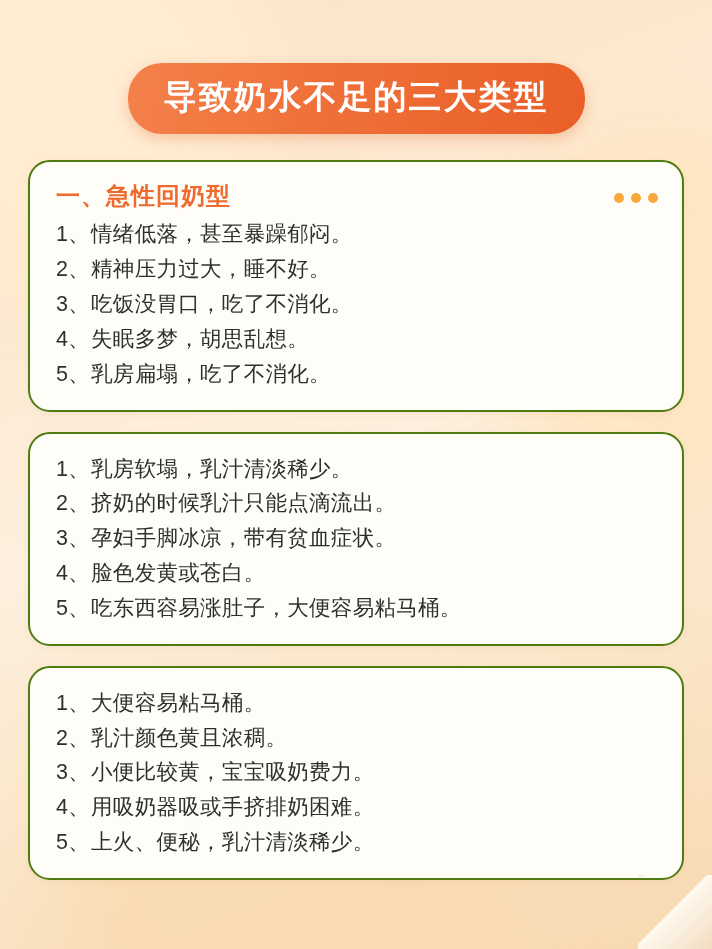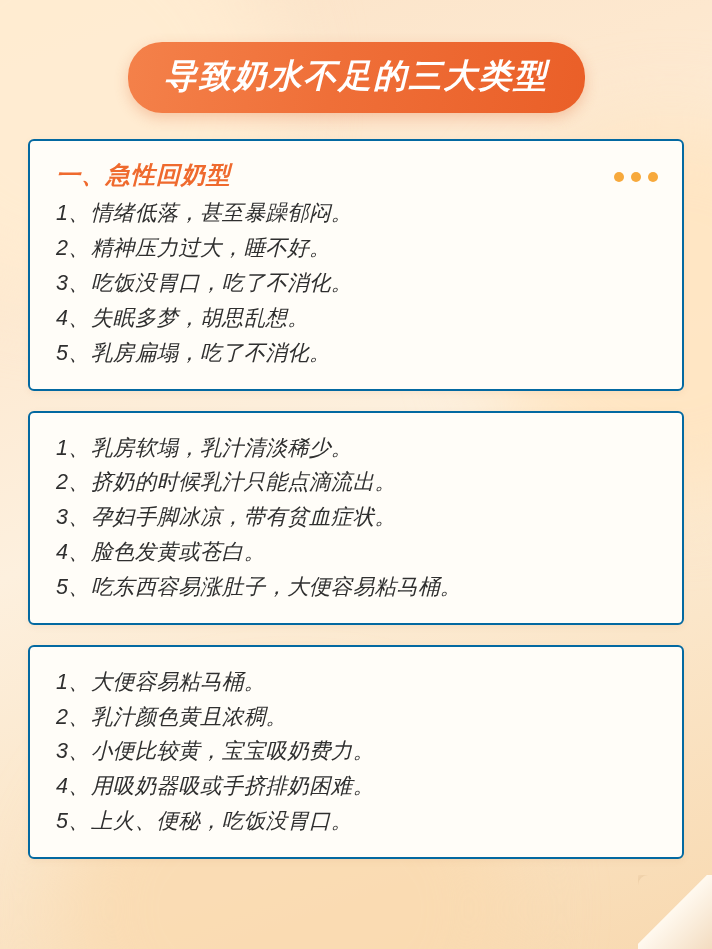--- a/index.html
+++ b/index.html
@@ -21,22 +21,21 @@
     pointer-events: none;
   }
   .bg-glow-a { width: 420px; height: 420px; left: -140px; top: -120px; background: rgba(255,236,210,0.95); }
   .bg-glow-b { width: 380px; height: 380px; right: -150px; top: 120px; background: rgba(255,228,190,0.8); }
   .bg-glow-c { width: 460px; height: 380px; left: 60px; bottom: -150px; background: rgba(250,218,175,0.75); }
 
   .page {
     position: relative;
     width: 712px;
     height: 949px;
-    padding: 42px 28px 0 28px;
-    font-style: italic;
+    padding: 63px 28px 0 28px;
   }
 
   
   .title-wrap {
     display: flex;
     justify-content: center;
     margin-bottom: 26px;
   }
   .title-pill {
     background: linear-gradient(100deg, #f4814a 0%, #ef6f38 45%, #ea5f28 100%);
@@ -48,22 +47,22 @@
     border-radius: 34px;
     box-shadow: 0 5px 14px rgba(226,110,55,0.30);
     line-height: 1.1;
     white-space: nowrap;
   }
 
   
   .card {
     position: relative;
     background: #fffdf8;
-    border: 2px solid #0369a1;
-    border-radius: 6px;
+    border: 2px solid #4d7c0f;
+    border-radius: 22px;
     padding: 18px 24px 18px 26px;
     margin-bottom: 20px;
     box-shadow: 0 2px 6px rgba(200,140,90,0.10);
   }
 
   .card-head {
     display: flex;
     align-items: center;
     justify-content: space-between;
     margin-bottom: 6px;
@@ -209,19 +208,19 @@
       <li>
         <span class="num">3、</span>
         <span class="txt">小便比较黄，宝宝吸奶费力。</span>
       </li>
       <li>
         <span class="num">4、</span>
         <span class="txt">用吸奶器吸或手挤排奶困难。</span>
       </li>
       <li>
         <span class="num">5、</span>
-        <span class="txt">上火、便秘，吃饭没胃口。</span>
+        <span class="txt">上火、便秘，乳汁清淡稀少。</span>
       </li>
     </ul>
   </div>
 
   <div class="curl"></div>
 </div>
 
 </body></html>

